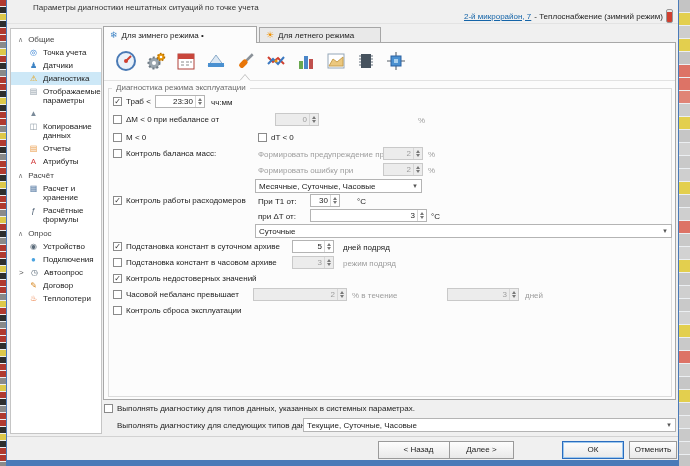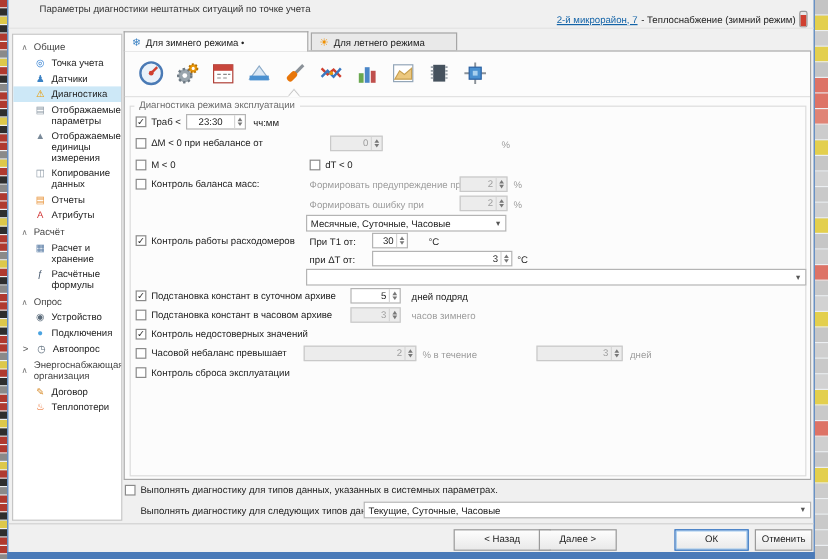--- a/index.html
+++ b/index.html
@@ -210,21 +210,20 @@
     <div class="titem sel">
       <span class="ticon" style="color: rgb(232, 154, 0);">⚠</span>
       <span>Диагностика</span>
     </div>
     <div class="titem">
       <span class="ticon" style="color: rgb(138, 151, 163);">▤</span>
       <span>Отображаемые параметры</span>
     </div>
     <div class="titem">
       <span class="ticon" style="color: rgb(122, 138, 153);">▲</span>
-      <span>Отображаемые единицы измерения</span>
     </div>
     <div class="titem">
       <span class="ticon" style="color: rgb(138, 151, 163);">◫</span>
       <span>Копирование данных</span>
     </div>
     <div class="titem">
       <span class="ticon" style="color: rgb(232, 148, 58);">▤</span>
       <span>Отчеты</span>
     </div>
     <div class="titem">
@@ -252,24 +251,20 @@
       <span>Устройство</span>
     </div>
     <div class="titem">
       <span class="ticon" style="color: rgb(74, 163, 224);">●</span>
       <span>Подключения</span>
     </div>
     <div class="titem">
       <span class="exp">&gt;</span>
       <span class="ticon" style="color: rgb(91, 107, 122);">◷</span>
       <span>Автоопрос</span>
-    </div>
-    <div class="tgroup">
-      <span class="car">∧</span>
-      <span>Энергоснабжающая организация</span>
     </div>
     <div class="titem">
       <span class="ticon" style="color: rgb(216, 140, 42);">✎</span>
       <span>Договор</span>
     </div>
     <div class="titem">
       <span class="ticon" style="color: rgb(232, 100, 30);">♨</span>
       <span>Теплопотери</span>
     </div>
   </div>
@@ -358,21 +353,21 @@
 <div class="tbcaret" style="left:240px"></div>
 
 <div class="gbox"></div>
 <div class="gtitle lbl">Диагностика режима эксплуатации</div>
 
 <div class="cb checked" style="left:113px;top:97px">
   <span class="box"></span>
   <span>Траб &lt;</span>
 </div>
 <div class="spin" style="left:155px;top:95px;width:50px">
-  <span class="val" style="text-align:center">23:30</span>
+  <span class="val" style="text-align:right">23:30</span>
   <span class="btns">
       <span class="aru"></span>
       <span class="ard"></span>
     </span>
 </div>
 <div class="lbl" style="left:211px;top:98px">чч:мм</div>
 
 <div class="cb" style="left:113px;top:115px">
   <span class="box"></span>
   <span>ΔM &lt; 0 при небалансе от</span>
@@ -441,20 +436,21 @@
 <div class="spin" style="left:310px;top:209px;width:117px">
   <span class="val">3</span>
   <span class="btns">
       <span class="aru"></span>
       <span class="ard"></span>
     </span>
 </div>
 <div class="lbl" style="left:431px;top:212px">°C</div>
 
 <div class="dd" style="left:255px;top:224px;width:417px">
+  <span class="val">Суточные</span>
   <span class="arr">▾</span>
 </div>
 
 <div class="cb checked" style="left:113px;top:242px">
   <span class="box"></span>
   <span>Подстановка констант в суточном архиве</span>
 </div>
 <div class="spin" style="left:292px;top:240px;width:42px">
   <span class="val">5</span>
   <span class="btns">
@@ -468,21 +464,21 @@
   <span class="box"></span>
   <span>Подстановка констант в часовом архиве</span>
 </div>
 <div class="spin dsb" style="left:292px;top:256px;width:42px">
   <span class="val">3</span>
   <span class="btns">
       <span class="aru"></span>
       <span class="ard"></span>
     </span>
 </div>
-<div class="lbl dis" style="left:343px;top:259px">часов зимнего</div>
+<div class="lbl dis" style="left:343px;top:259px">режим подряд</div>
 
 <div class="cb checked" style="left:113px;top:274px">
   <span class="box"></span>
   <span>Контроль недостоверных значений</span>
 </div>
 
 <div class="cb" style="left:113px;top:290px">
   <span class="box"></span>
   <span>Часовой небаланс превышает</span>
 </div>

